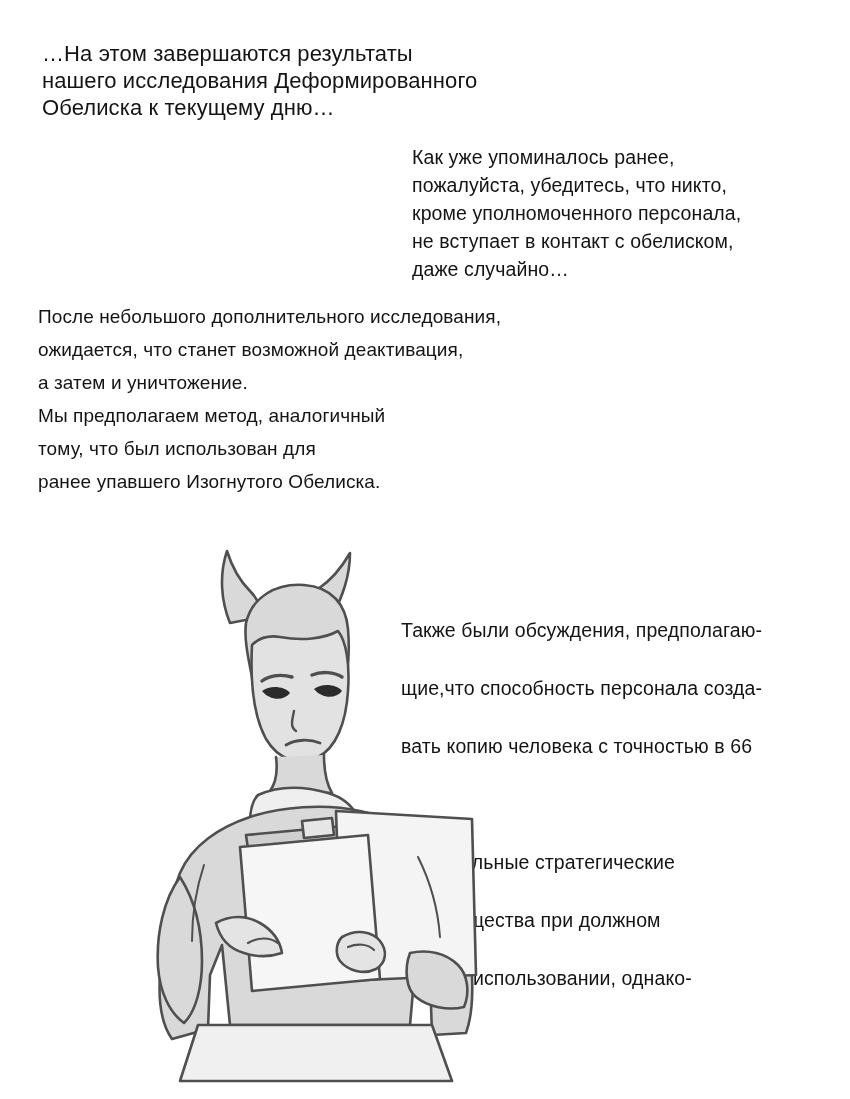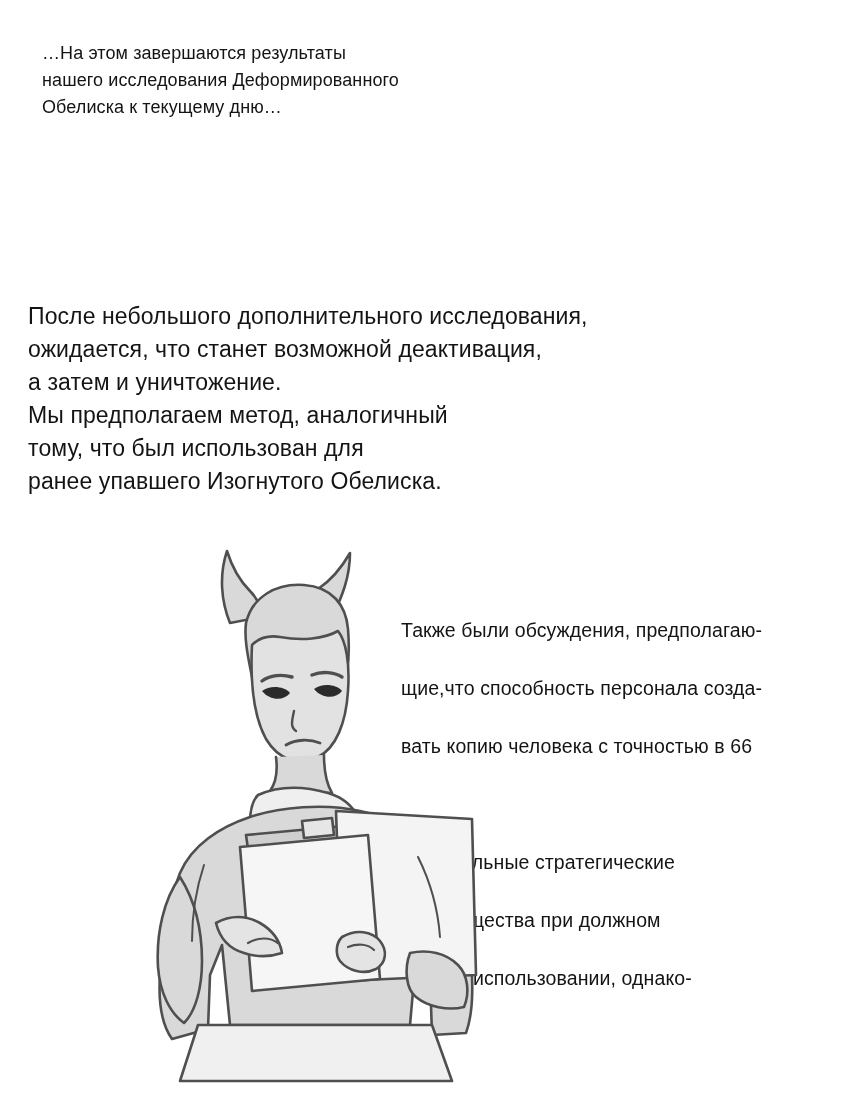--- a/index.html
+++ b/index.html
@@ -23,33 +23,33 @@
   .text-block {
     position: absolute;
     font-family: "Liberation Sans", sans-serif;
     color: #141414;
     white-space: pre-line;
     letter-spacing: 0.1px;
   }
   #block-intro {
     left: 42px;
     top: 40px;
-    font-size: 18px;
+    font-size: 22px;
     line-height: 27px;
   }
   #block-warning {
     left: 412px;
     top: 143px;
     font-size: 19.5px;
     line-height: 28px;
   }
   #block-research {
-    left: 28px;
+    left: 38px;
     top: 300px;
-    font-size: 23px;
+    font-size: 19px;
     line-height: 33px;
   }
   #block-discussion {
     left: 401px;
     top: 587px;
     font-size: 19.5px;
     line-height: 29px;
   }
   #block-discussion .indent-line {
     display: block;
@@ -72,20 +72,25 @@
 </style>
 </head>
 <body>
 
 <div class="page">
 
   <div class="text-block" id="block-intro">…На этом завершаются результаты
 нашего исследования Деформированного
 Обелиска к текущему дню…</div>
 
+  <div class="text-block" id="block-warning">Как уже упоминалось ранее,
+пожалуйста, убедитесь, что никто,
+кроме уполномоченного персонала,
+не вступает в контакт с обелиском,
+даже случайно…</div>
 
   <div class="text-block" id="block-research">После небольшого дополнительного исследования,
 ожидается, что станет возможной деактивация,
 а затем и уничтожение.
 Мы предполагаем метод, аналогичный
 тому, что был использован для
 ранее упавшего Изогнутого Обелиска.</div>
 
   <div class="text-block" id="block-discussion">
     <span>Также были обсуждения, предполагаю-</span><br>

